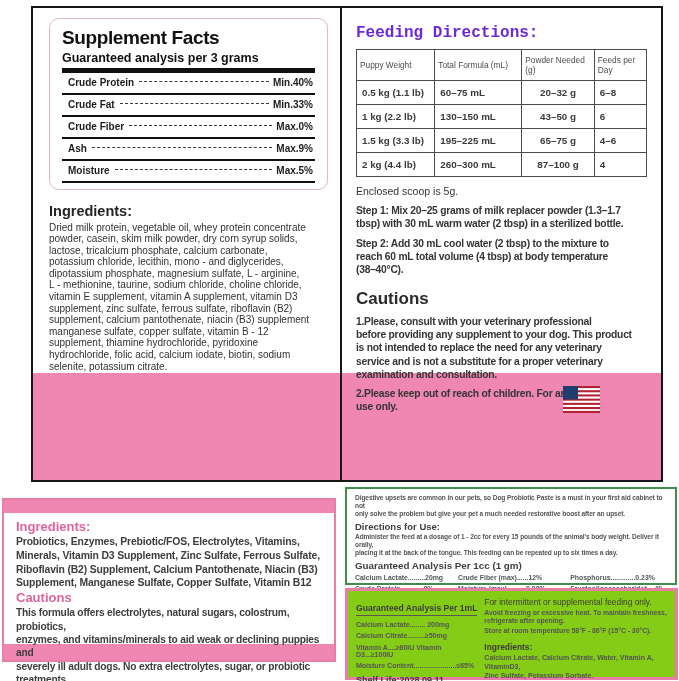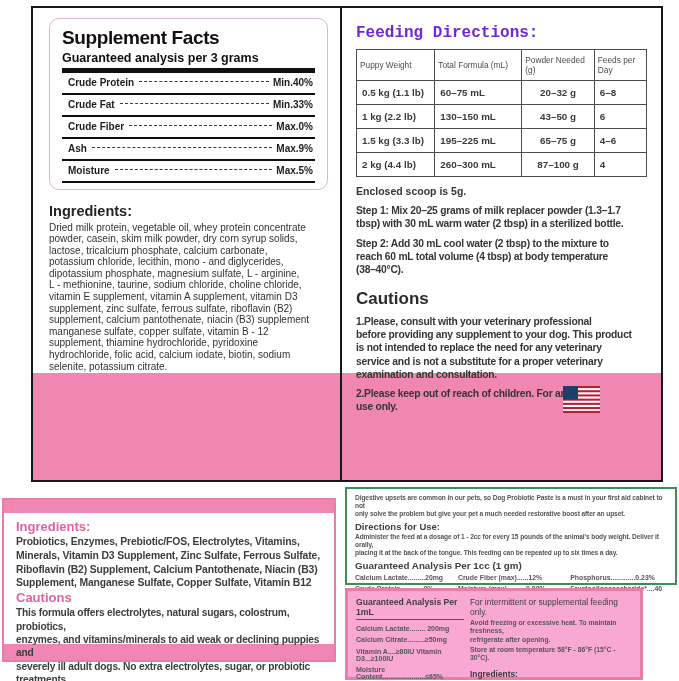--- a/index.html
+++ b/index.html
@@ -28,21 +28,21 @@
   .ing-heading{margin-top:13px;font-size:14.5px;font-weight:bold;color:#242424;}
   .ing-text{margin:3px 0 0;font-size:10px;line-height:11.6px;color:#323232;white-space:pre-line;}
 
   
   .fd-heading{font-size:16px;font-weight:bold;color:#6d28d9;margin-bottom:7px;font-family:Liberation Mono, monospace;}
   .fd-table{border-collapse:collapse;width:100%;color:#3a3a3a;table-layout:fixed;}
   .fd-table th{border:1.5px solid #4c4c4c;font-size:8.3px;font-weight:normal;color:#4a4a4a;
                text-align:left;padding:5px 3px;}
   .fd-table td{border:1.5px solid #4c4c4c;font-size:9.8px;font-weight:bold;padding:6px 5px;margin-left:32px;}
   .fd-table td.c{text-align:center;}
-  .scoop{margin:8px 0 0;font-size:10.5px;font-weight:bold;}
+  .scoop{margin:8px 0 0;font-size:10.5px;font-weight:normal;}
   .step{margin:7px 0 0;font-size:10.3px;font-weight:bold;line-height:13px;
         letter-spacing:-0.25px;white-space:pre-line;}
   .ca-heading{margin-top:13px;font-size:17px;font-weight:bold;color:#2b2b2b;}
   .ca-item{margin:6px 0 0;font-size:10.3px;font-weight:bold;line-height:13.2px;
            letter-spacing:-0.25px;white-space:pre-line;}
 
   
   .paste-box{position:absolute;left:2px;top:498px;width:334px;height:164px;
              border:2px solid var(--pink-border,#e87da8);box-sizing:border-box;background:#fff;}
   .paste-strip{position:absolute;left:0;right:0;background:var(--pink-band,#ef87b2);}
@@ -65,23 +65,23 @@
   .gb-text{margin:1px 0 0;font-size:6.6px;line-height:8px;font-weight:bold;color:#555;
            letter-spacing:-0.1px;white-space:pre-line;}
   .gb-h2{margin-top:3px;font-size:9.8px;font-weight:bold;color:#3f3f3f;}
   .gb-cols{display:flex;margin-top:2px;}
   .gb-col{font-size:6.9px;line-height:10.5px;font-weight:bold;color:#555;white-space:pre-line;}
   .gb-col.c1{width:33%;}
   .gb-col.c2{width:36%;}
   .gb-col.c3{width:31%;}
 
   
-  .liquid-box{position:absolute;left:345px;top:588px;width:298px;height:92px;
+  .liquid-box{position:absolute;left:345px;top:588px;width:333px;height:92px;
               border:3px solid var(--pink-border,#e87da8);box-sizing:border-box;
-              background:#f9a8d4;padding:6px 6px 18px 8px;display:flex;color:#4a4a4a;}
+              background:#84cc16;padding:6px 6px 18px 8px;display:flex;color:#4a4a4a;}
   .lb-left{width:41%;padding-right:6px;box-sizing:border-box;}
   .lb-h{display:inline-block;font-size:8.6px;font-weight:bold;color:#3d3d3d;
         border-bottom:1.3px solid #555;padding-bottom:2px;}
   .lb-row{font-size:7px;font-weight:bold;color:#555;margin-top:4.6px;white-space:pre-line;}
   .lb-shelf{font-size:9px;font-weight:bold;color:#3d3d3d;margin-top:6px;}
   .lb-right{flex:1;}
   .lb-h2{font-size:8.4px;font-weight:normal;color:#3d3d3d;}
   .lb-note{margin:1.5px 0 0;font-size:6.8px;line-height:8.6px;font-weight:bold;color:#555;
            white-space:pre-line;}
   .lb-ing-h{margin-top:6px;font-size:8.4px;font-weight:bold;color:#3d3d3d;}

